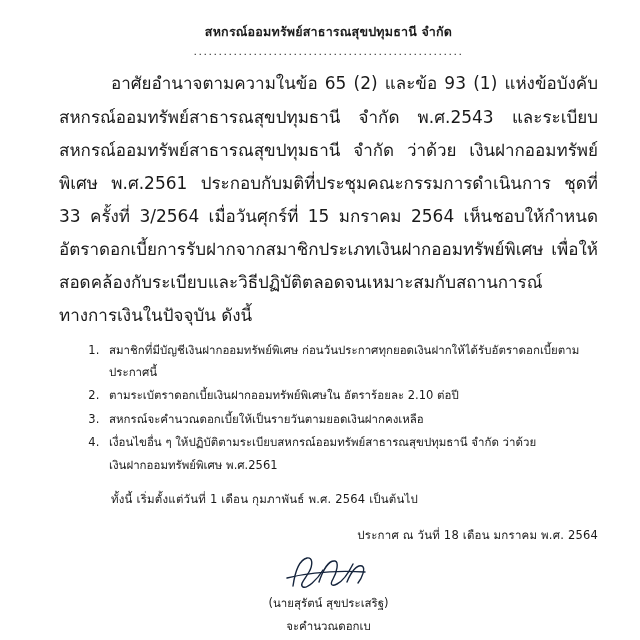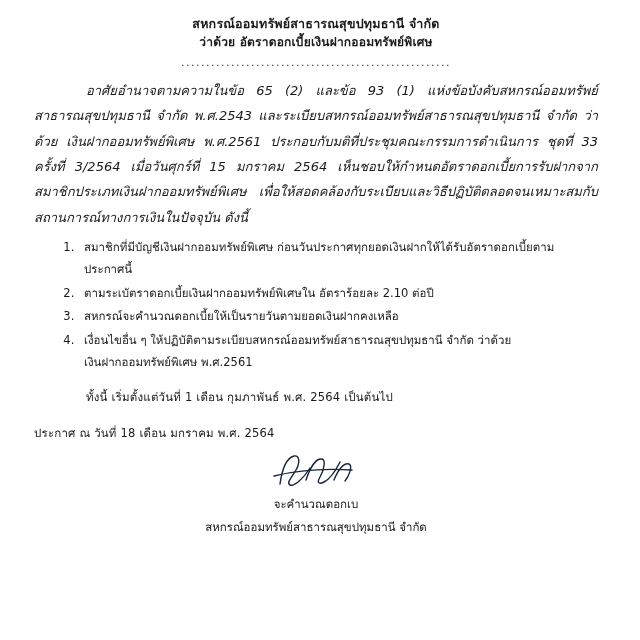--- a/index.html
+++ b/index.html
@@ -12,22 +12,23 @@
     height: 640px;
     font-family: "DejaVu Sans", sans-serif;
     color: #1a1a1a;
     position: relative;
     overflow: hidden;
   }
   .page {
     width: 640px;
     height: 452px;
     box-sizing: border-box;
-    padding: 14px 42px 0 34px;
+    padding: 14px 42px 0 59px;
     position: relative;
+    margin-top: 8px;
   }
   .title-block {
     text-align: center;
     line-height: 1.55;
   }
   .title-line {
     font-size: 12.5px;
     font-weight: bold;
     letter-spacing: 0.2px;
   }
@@ -37,25 +38,24 @@
   .divider {
     text-align: center;
     font-size: 11px;
     letter-spacing: 1.5px;
     color: #333;
     margin: 4px 0 10px 0;
     height: 12px;
     overflow: hidden;
   }
   .body-text {
-    font-size: 13px;
+    font-size: 17px;
     line-height: 1.95;
     text-align: justify;
     text-justify: inter-word;
-    font-style: italic;
   }
   .para-indent {
     text-indent: 52px;
   }
   ol.clauses {
     margin: 6px 0 0 0;
     padding-left: 44px;
     font-size: 11.5px;
     line-height: 1.95;
   }
@@ -70,21 +70,21 @@
     display: block;
   }
   .effective {
     font-size: 11.5px;
     margin-top: 14px;
     padding-left: 52px;
     letter-spacing: 0.2px;
   }
   .announce {
     font-size: 11.5px;
-    text-align: left;
+    text-align: right;
     margin-top: 18px;
     letter-spacing: 0.2px;
   }
   .signature-area {
     margin-top: 8px;
     text-align: center;
     position: relative;
   }
   .sig-mark {
     height: 40px;
@@ -107,21 +107,20 @@
     margin-top: 5px;
   }
 </style>
 </head>
 <body>
 
 <div class="page">
 
   <div class="title-block">
     <div class="title-line">สหกรณ์ออมทรัพย์สาธารณสุขปทุมธานี  จำกัด</div>
-    <div class="title-line second">ว่าด้วย  อัตราดอกเบี้ยเงินฝากออมทรัพย์พิเศษ</div>
   </div>
 
   <div class="divider">......................................................</div>
 
   <div class="body-text para-indent">อาศัยอำนาจตามความในข้อ 65 (2) และข้อ 93  (1)  แห่งข้อบังคับสหกรณ์ออมทรัพย์สาธารณสุขปทุมธานี จำกัด  พ.ศ.2543  และระเบียบสหกรณ์ออมทรัพย์สาธารณสุขปทุมธานี  จำกัด  ว่าด้วย เงินฝากออมทรัพย์พิเศษ  พ.ศ.2561   ประกอบกับมติที่ประชุมคณะกรรมการดำเนินการ  ชุดที่ 33 ครั้งที่ 3/2564  เมื่อวันศุกร์ที่ 15 มกราคม  2564  เห็นชอบให้กำหนดอัตราดอกเบี้ยการรับฝากจากสมาชิกประเภทเงินฝากออมทรัพย์พิเศษ เพื่อให้สอดคล้องกับระเบียบและวิธีปฏิบัติตลอดจนเหมาะสมกับสถานการณ์ทางการเงินในปัจจุบัน  ดังนี้</div>
 
   <ol class="clauses">
     <li>
       <span>สมาชิกที่มีบัญชีเงินฝากออมทรัพย์พิเศษ  ก่อนวันประกาศทุกยอดเงินฝากให้ได้รับอัตราดอกเบี้ยตาม</span>
       <span class="sub-line">ประกาศนี้</span>
@@ -146,17 +145,18 @@
     <div class="sig-mark">
       <svg width="120" height="40" viewBox="0 0 120 40" aria-hidden="true">
         <g fill="none" stroke="#16253d" stroke-width="1.4" stroke-linecap="round">
           <path d="M24 34 C26 20, 30 8, 38 6 C44 5, 44 13, 40 20 C36 27, 30 33, 34 35 C38 37, 48 28, 54 18"></path>
           <path d="M50 30 C54 18, 60 8, 66 9 C70 10, 68 20, 64 27 C61 32, 62 35, 68 32 C74 29, 80 20, 84 12"></path>
           <path d="M78 30 C82 20, 88 12, 93 14 C97 16, 93 26, 89 31"></path>
           <path d="M18 26 C34 22, 62 18, 96 20"></path>
         </g>
       </svg>
     </div>
+    <div class="sig-name">(นายสุรัตน์  สุขประเสริฐ)</div>
     <div class="sig-role">จะคำนวณดอกเบ</div>
     <div class="sig-org">สหกรณ์ออมทรัพย์สาธารณสุขปทุมธานี  จำกัด</div>
   </div>
 
 </div>
 
 </body></html>

